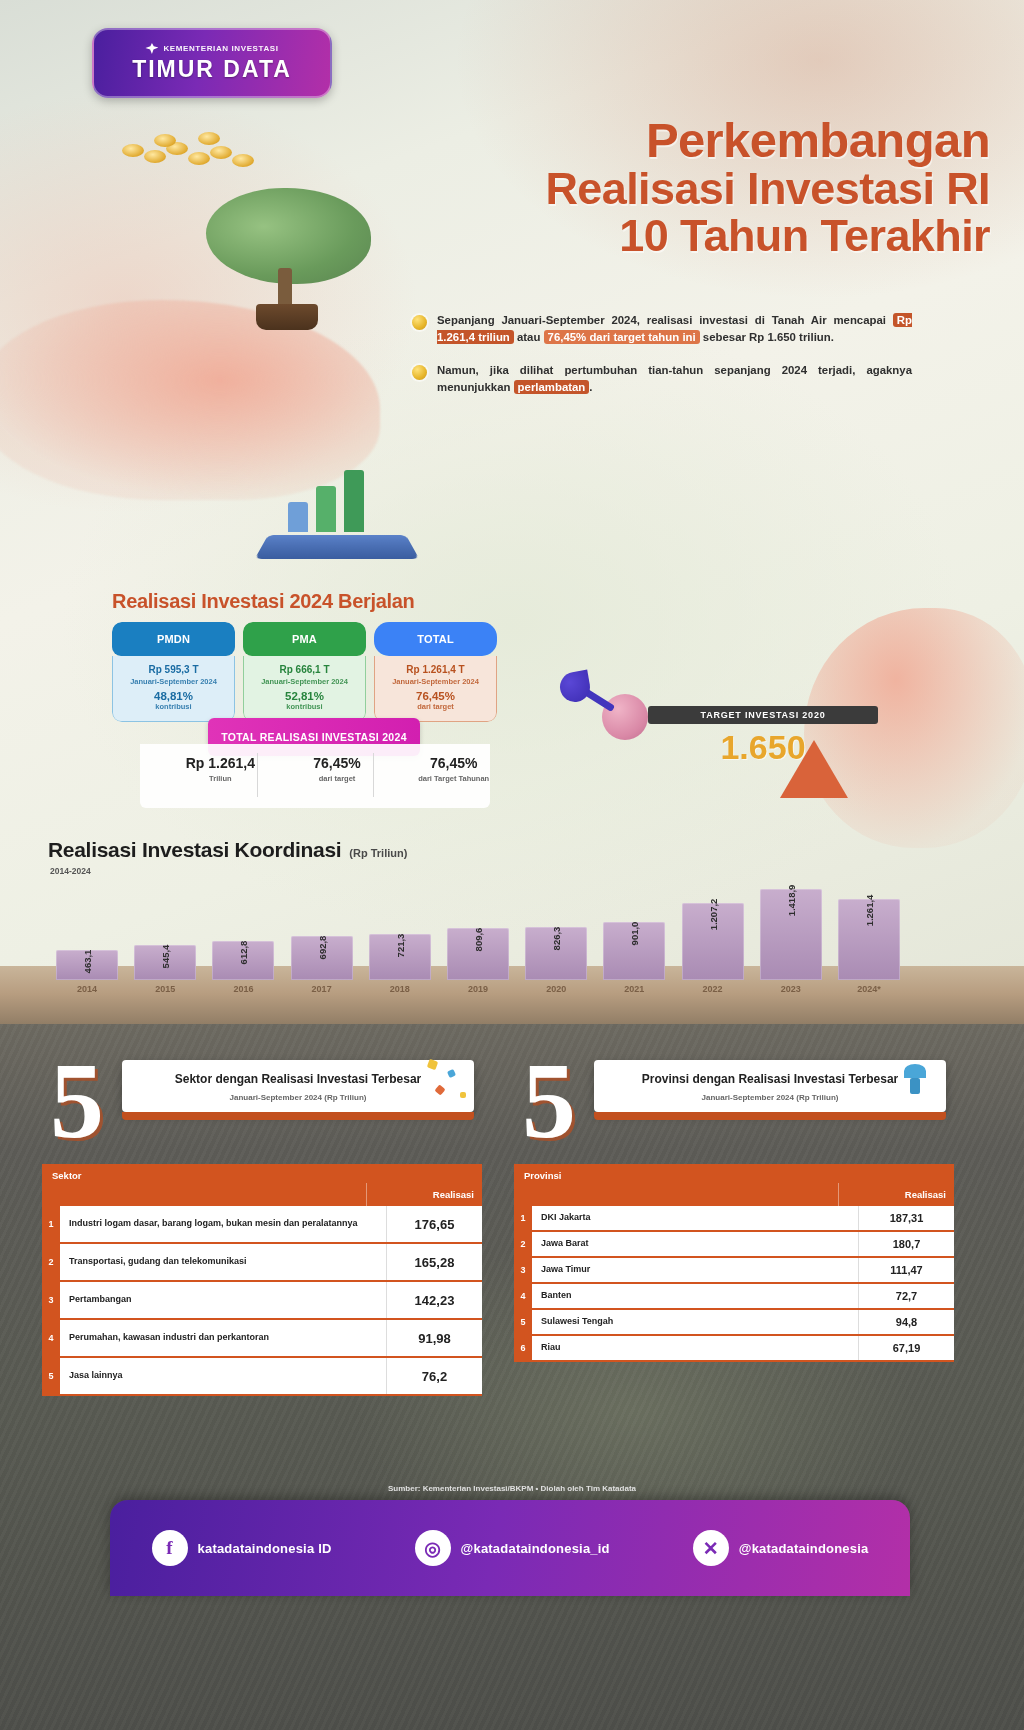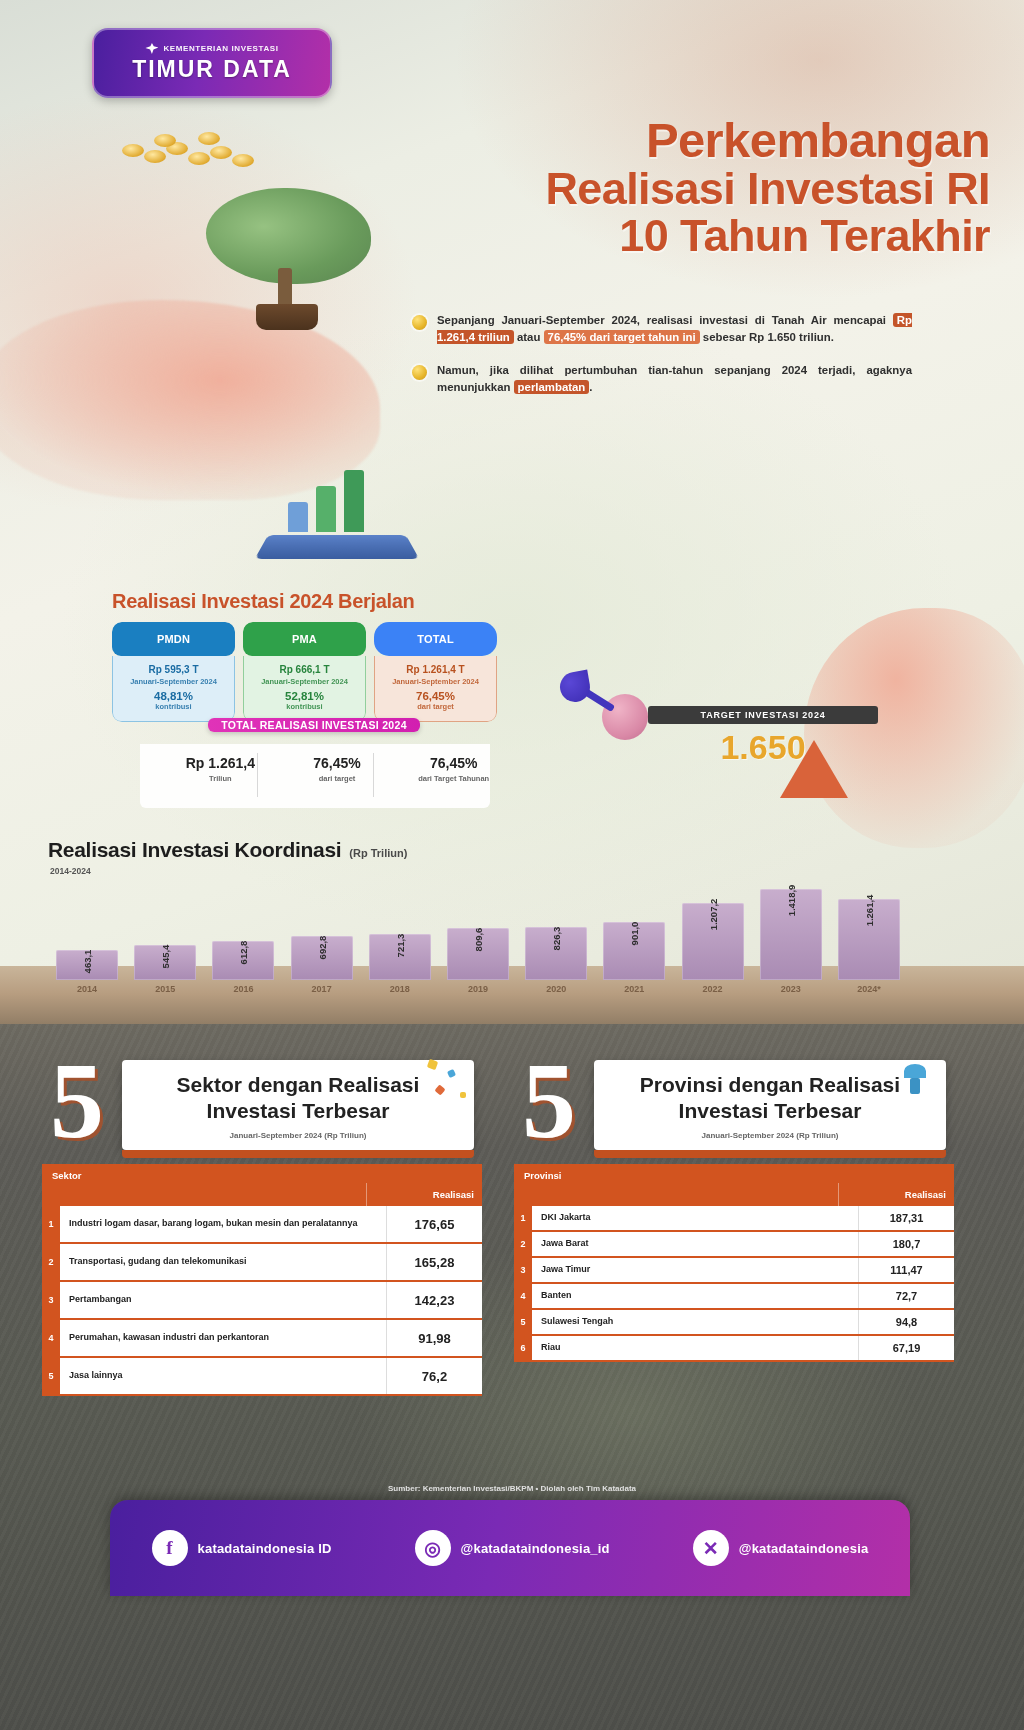--- a/index.html
+++ b/index.html
@@ -138,21 +138,21 @@
   .card-cap { font-size: 7.5px; font-weight:700; opacity:.85; display:block; }
 
   .c-blue .card-head { background:#1a7fc1; }
   .c-blue .card-body { background:#ddeef8; border-color:#8cc3e3; color:#1a6ca3; }
   .c-green .card-head { background:#2fa14a; }
   .c-green .card-body { background:#e2f3e3; border-color:#91cf9c; color:#27843d; }
   .c-orange .card-head { background:#3b82f6;border-radius:15px; }
   .c-orange .card-body { background:#f7e5da; border-color:#e0a383; color:#b8511f; }
 
   .total-bar {
-    position:absolute; left: 208px; top: 718px; width: 212px; height: 14px;
+    position:absolute; left: 208px; top: 718px; width: 212px; height: 38px;
     background: linear-gradient(90deg,#e033b8,#d21fb0); border-radius: 6px;
     display:flex; align-items:center; justify-content:center;
     color:#fff; font-size: 10.5px; font-weight: 900; letter-spacing:.3px;
     box-shadow: 0 2px 5px rgba(0,0,0,.18);
   }
   .stats-row {
     position:absolute; left: 140px; top: 744px; width: 350px; height: 64px;
     background: rgba(255,255,255,.92); display:flex; border-radius: 0 0 6px 6px;
   }
   .stat { flex:1; text-align:center; padding-top: 11px; position:relative;padding-left:44px; }
@@ -203,21 +203,21 @@
   }
   .panel-card {
     position:absolute; left: 86px; top: 22px; width: 352px; background:#fff;
     border-radius: 4px; padding: 12px 14px 10px; text-align:center;
     box-shadow: 0 4px 10px rgba(0,0,0,.28);
   }
   .panel-card::after{
     content:""; position:absolute; left:0; right:0; bottom:-8px; height:8px; background:#c2501f;
     border-radius: 0 0 4px 4px;
   }
-  .panel-t1 { font-size: 21px; font-weight: 900; color:#222; line-height: 1.25; }
+  .panel-t1 { font-size: 12px; font-weight: 900; color:#222; line-height: 1.25; }
   .panel-t2 { font-size: 8px; font-weight: 700; color:#666; margin-top: 6px; }
 
   .table { position:absolute; left: 6px; top: 126px; width: 440px; }
   .thead { display:flex; background:#d2541f; color:#fff; font-size: 9.5px; font-weight: 900; }
   .thead .th-name { flex: 1; padding: 6px 10px; }
   .thead .th-val { width: 116px; padding: 6px 8px; text-align:right; border-left:1px solid rgba(255,255,255,.4);margin-top:19px; }
   .trow { display:flex; background:#fff; border-bottom: 2px solid #d2541f; min-height: 38px; }
   .t-rank {
     width: 18px; background:#d2541f; color:#fff; font-size: 9px; font-weight: 900;
     display:flex; align-items:center; justify-content:center;
@@ -359,21 +359,21 @@
       <div class="stat-v">76,45%</div>
       <div class="stat-l">dari target</div>
     </div>
     <div class="stat">
       <div class="stat-v">76,45%</div>
       <div class="stat-l">dari Target Tahunan</div>
     </div>
   </div>
 
   <div class="gauge">
-    <div class="gauge-label">TARGET INVESTASI 2024</div>
+    <div class="gauge-label">TARGET INVESTASI 2020</div>
     <div class="gauge-value">1.650</div>
   </div>
 
   <div class="chart-head">
     <span class="chart-title">Realisasi Investasi Koordinasi</span>
     <span class="chart-unit">(Rp Triliun)</span>
   </div>
   <div class="chart-sub">2014-2024</div>
 
   <div class="chart" id="chart">

